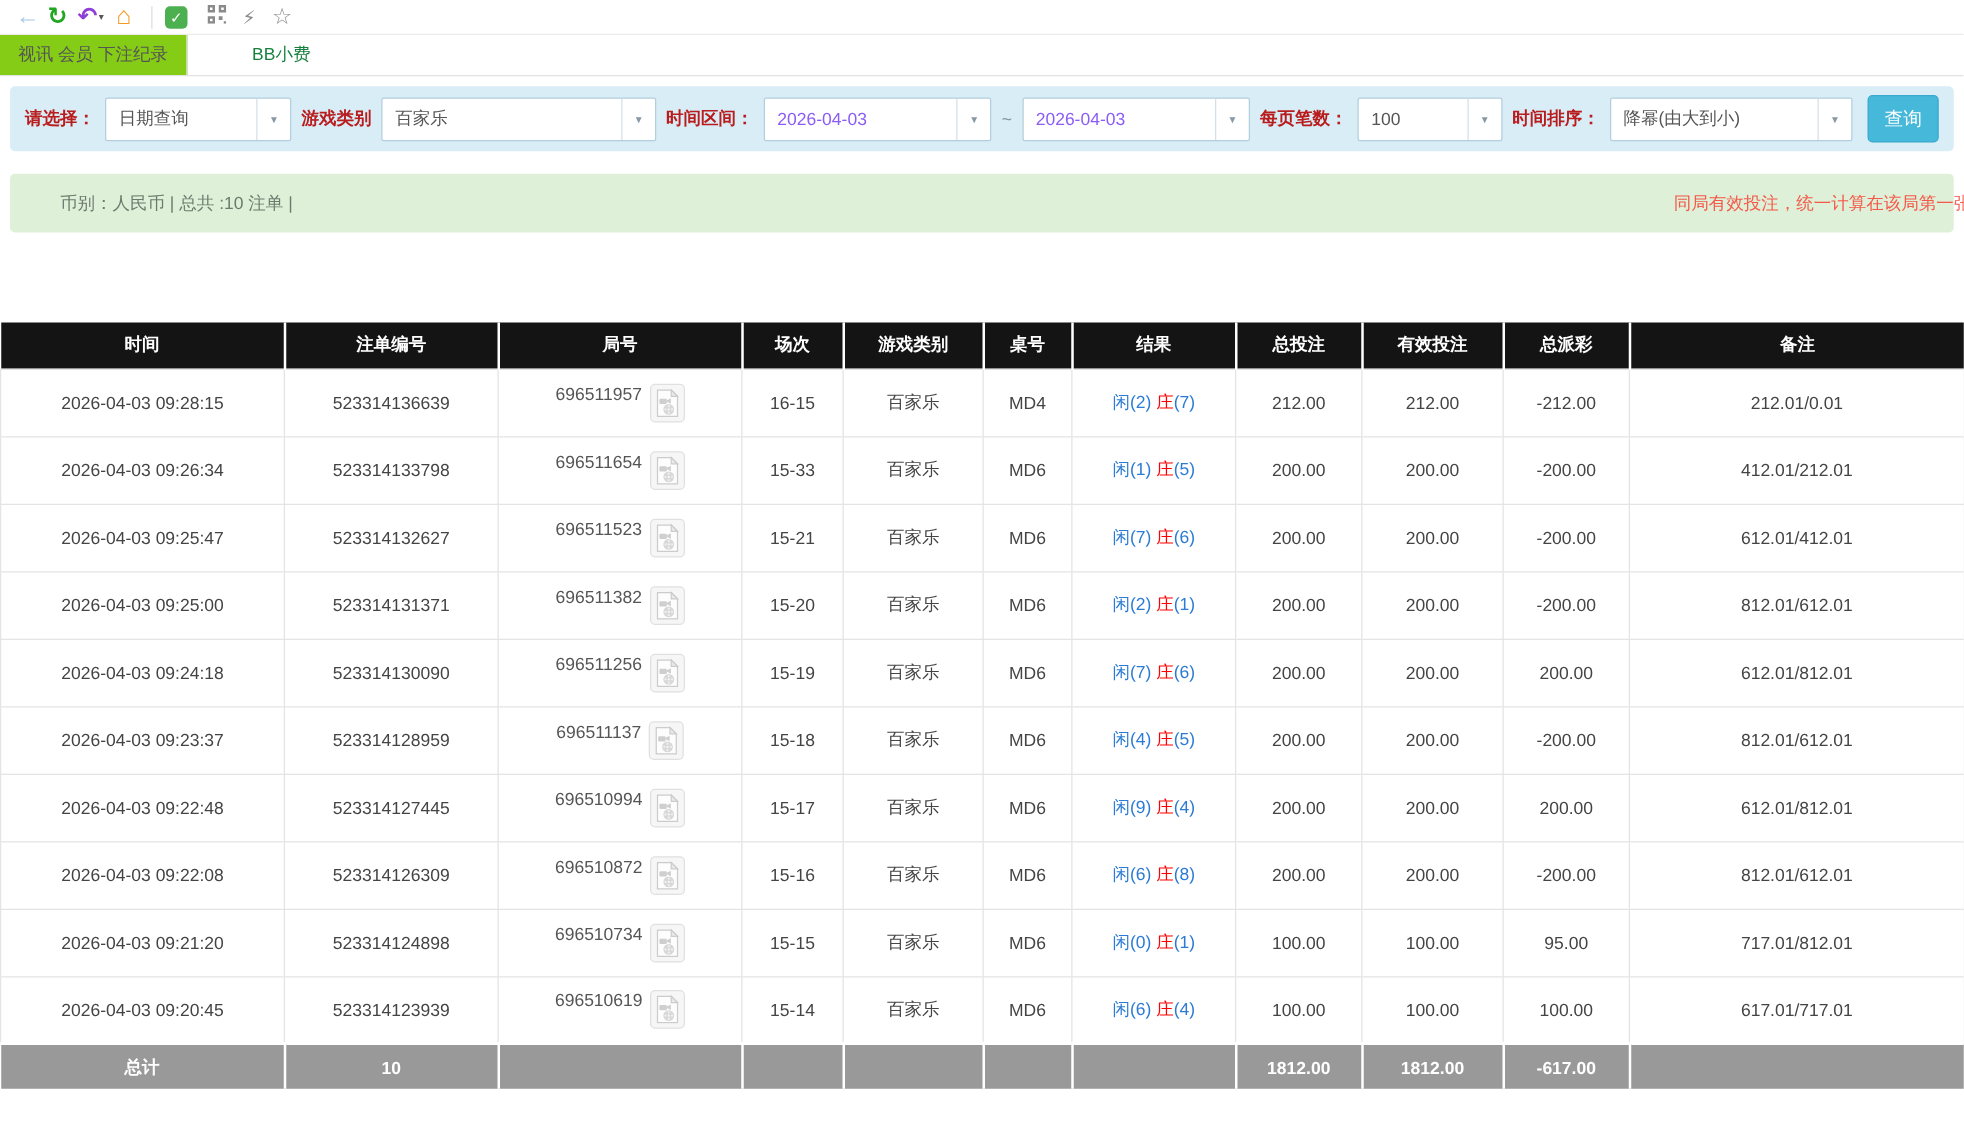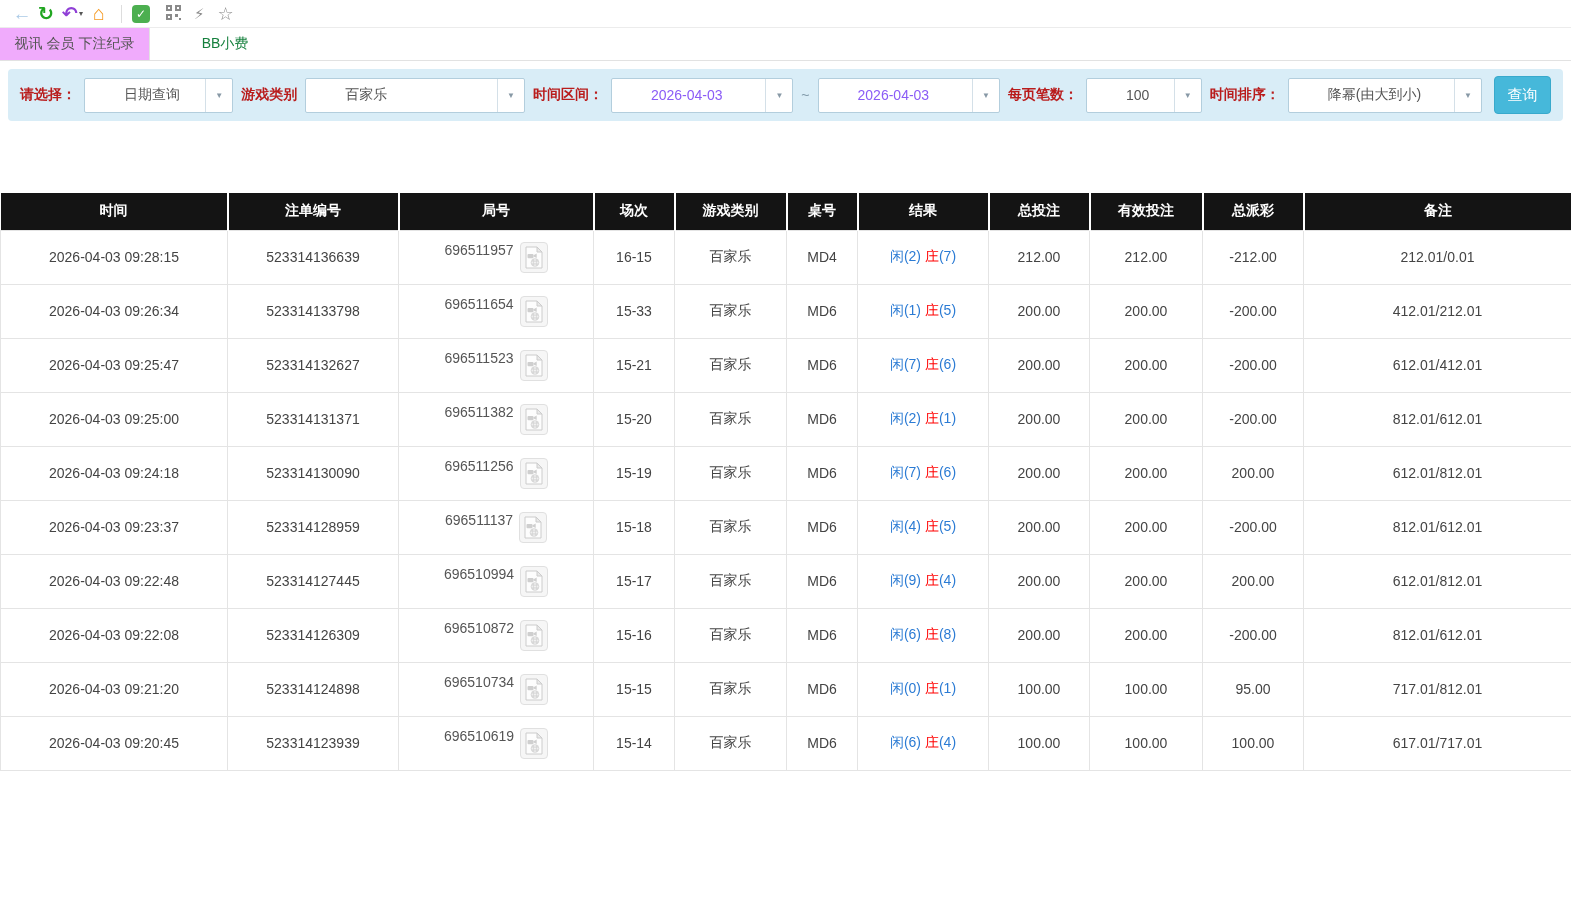--- a/index.html
+++ b/index.html
@@ -24,31 +24,31 @@
   .url-host { color:#2b2b2b; }
   .url-path { color:#9b9b9b; }
   .chrome-right { display:flex; align-items:center; gap:13px; margin-left:8px; }
   .chrome-right .gicon { color:#8a8a8a; font-size:15px; cursor:pointer; }
 
   
   .tab-bar { height:33px; display:flex; border-bottom:1px solid #e2e2e2; background:#fff; }
   .tab { display:flex; align-items:center; justify-content:center; font-size:14px;
     cursor:pointer; height:100%; }
   .tab.active { width:150px; color:#555; border-right:1px solid #e2e2e2;
-    margin-bottom:-1px; background:#f0abfc; }
+    margin-bottom:-1px; background:#84cc16; }
   .tab.inactive { width:150px; color:#15803d; }
 
   
   .filter-wrap { padding:8px 8px 0 8px; }
   .filter-bar { background:#d9edf7; border-radius:4px; height:52px; display:flex;
     align-items:center; padding:0 12px; gap:8px; white-space:nowrap; }
   .flabel { font-size:14px; font-weight:bold; color:#b91c1c; }
   .control { display:inline-flex; align-items:stretch; background:#fff;
     border:1px solid #b3cedd; border-radius:2px; height:35px; cursor:pointer; }
-  .control .val { display:flex; align-items:center; padding:0 10px; font-size:14px; color:#555;margin-left:29px; }
+  .control .val { display:flex; align-items:center; padding:0 10px; font-size:14px; color:#555; }
   .control .val.blue { color:#8b5cf6; }
   .control .arrow { width:27px; display:flex; align-items:center; justify-content:center;
     border-left:1px solid #d4e0e8; color:#8899a6; font-size:8px; }
   .tilde { color:#7f98a8; font-size:14px; }
   .search-btn { width:58px; height:38px; background:#46b8da; border:1px solid #38a9cc;
     border-radius:4px; color:#fff; font-size:15px; cursor:pointer; margin-left:4px;
     font-family:inherit; }
 
   
   .summary-bar { margin-top:18px; background:#dff0d8; border-radius:4px; height:47px;
@@ -141,20 +141,24 @@
       <span class="arrow">▼</span>
     </span>
     <span class="flabel">时间排序：</span>
     <span class="control" style="width:198px">
       <span class="val" style="flex:1">降幂(由大到小)</span>
       <span class="arrow">▼</span>
     </span>
     <button class="search-btn">查询</button>
   </div>
 
+  <div class="summary-bar">
+    <span class="summary-left">币别：人民币 | 总共 :10 注单 |</span>
+    <span class="summary-note">同局有效投注，统一计算在该局第一张</span>
+  </div>
 </div>
 
 <table class="bet-table">
   <colgroup>
     <col style="width:227px">
       <col style="width:171px">
       <col style="width:195px">
     <col style="width:81px">
       <col style="width:112px">
       <col style="width:71px">
@@ -465,14 +469,27 @@
         <td>百家乐</td>
         <td>MD6</td>
         <td><span class="blue">闲(6)</span><span class="result-banker"> 庄</span><span class="blue">(4)</span></td>
         <td class="blue">100.00</td>
         <td>100.00</td>
         <td class="">100.00</td>
         <td>617.01/717.01</td>
       </tr>
     </tbody>
   <tfoot>
+    <tr>
+      <td>总计</td>
+      <td>10</td>
+      <td></td>
+      <td></td>
+      <td></td>
+      <td></td>
+      <td></td>
+      <td>1812.00</td>
+      <td>1812.00</td>
+      <td class="red">-617.00</td>
+      <td></td>
+    </tr>
   </tfoot>
 </table>
 
 </body></html>

